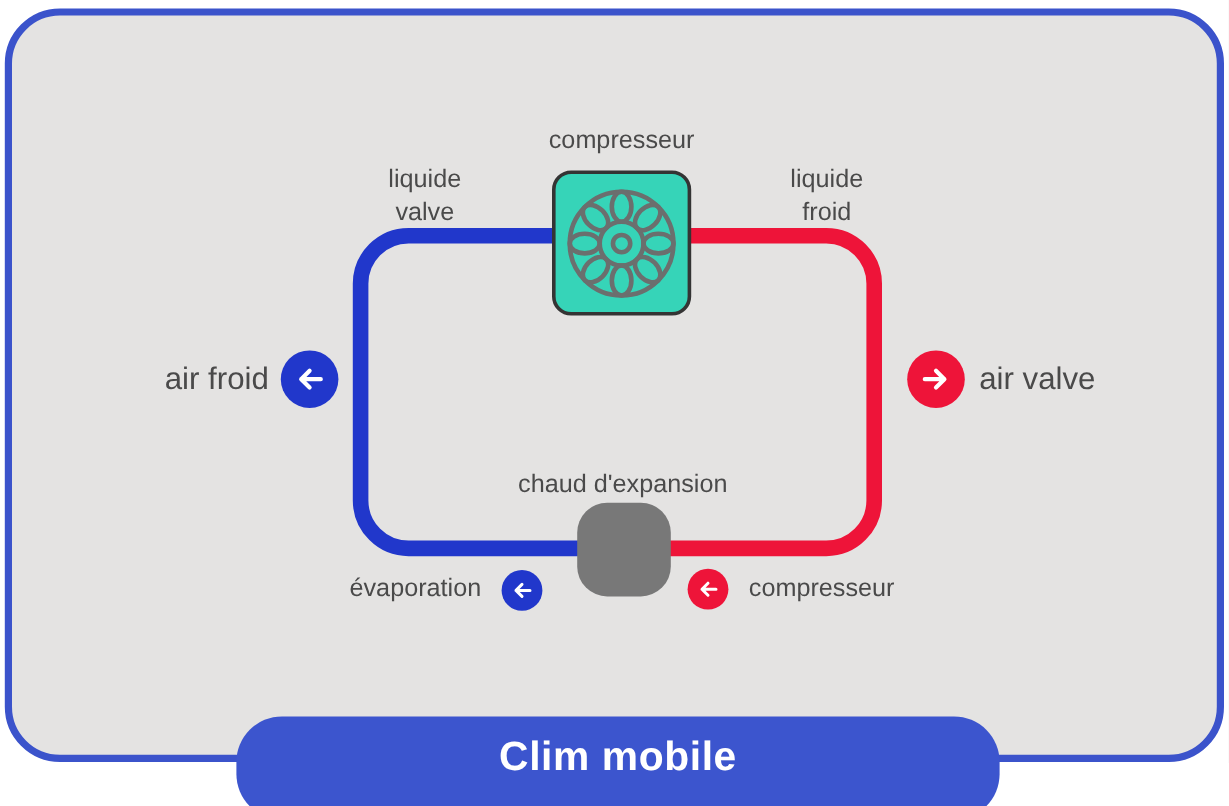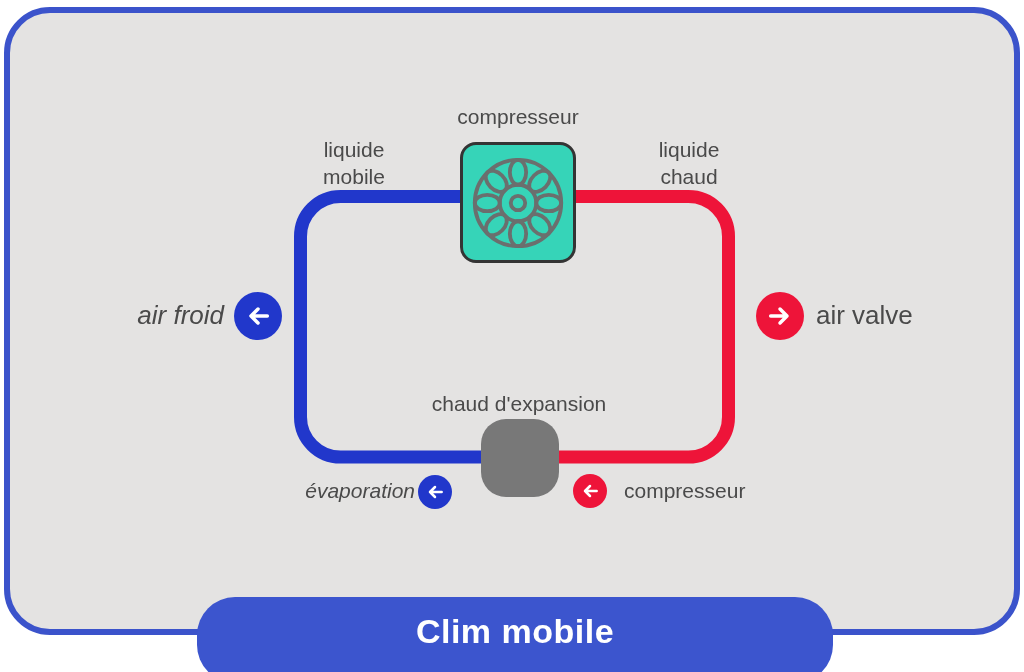--- a/index.html
+++ b/index.html
@@ -56,21 +56,21 @@
     z-index:3;
   }
 
   .lbl{
     position:absolute;z-index:4;
     color:var(--label-text);
     font-size:21px;line-height:27px;
     white-space:nowrap;
   }
   .lbl.center{transform:translateX(-50%);text-align:center;}
-  .lbl.right{text-align:right;font-style:italic;}
+  .lbl.right{text-align:right;}
   .lbl.big{font-size:26px;}
 
   .badge{
     position:absolute;z-index:4;
     border-radius:50%;
     display:flex;align-items:center;justify-content:center;
   }
   .badge.blue{background:var(--pipe-cold);}
   .badge.red{background:var(--pipe-hot);}
   .badge.lg{width:48px;height:48px;}
@@ -122,35 +122,35 @@
     </g>
   </svg>
 </div>
 
 <div class="valve"></div>
 
 <div class="lbl center" style="left:518px;top:103px;">compresseur</div>
 
 <div class="lbl center" style="left:354px;top:136px;">
   <span>liquide</span><br>
-  <span>mobile</span>
+  <span>valve</span>
 </div>
 
 <div class="lbl center" style="left:689px;top:136px;">
   <span>liquide</span><br>
-  <span>chaud</span>
+  <span>froid</span>
 </div>
 
 <div class="lbl right big" style="right:800px;top:302px;">air froid</div>
 
 <div class="lbl big" style="left:816px;top:302px;">air valve</div>
 
 <div class="lbl center" style="left:519px;top:390px;">chaud d'expansion</div>
 
-<div class="lbl right" style="right:609px;top:477px;">évaporation</div>
+<div class="lbl right" style="right:623px;top:477px;">évaporation</div>
 
 <div class="lbl" style="left:624px;top:477px;">compresseur</div>
 
 <div class="badge blue lg" style="left:234px;top:292px;">
   <svg viewBox="0 0 24 24">
     <path class="arrow" d="M20 12 H6 M12 6 L6 12 L12 18"></path>
   </svg>
 </div>
 
 <div class="badge red lg" style="left:756px;top:292px;">

